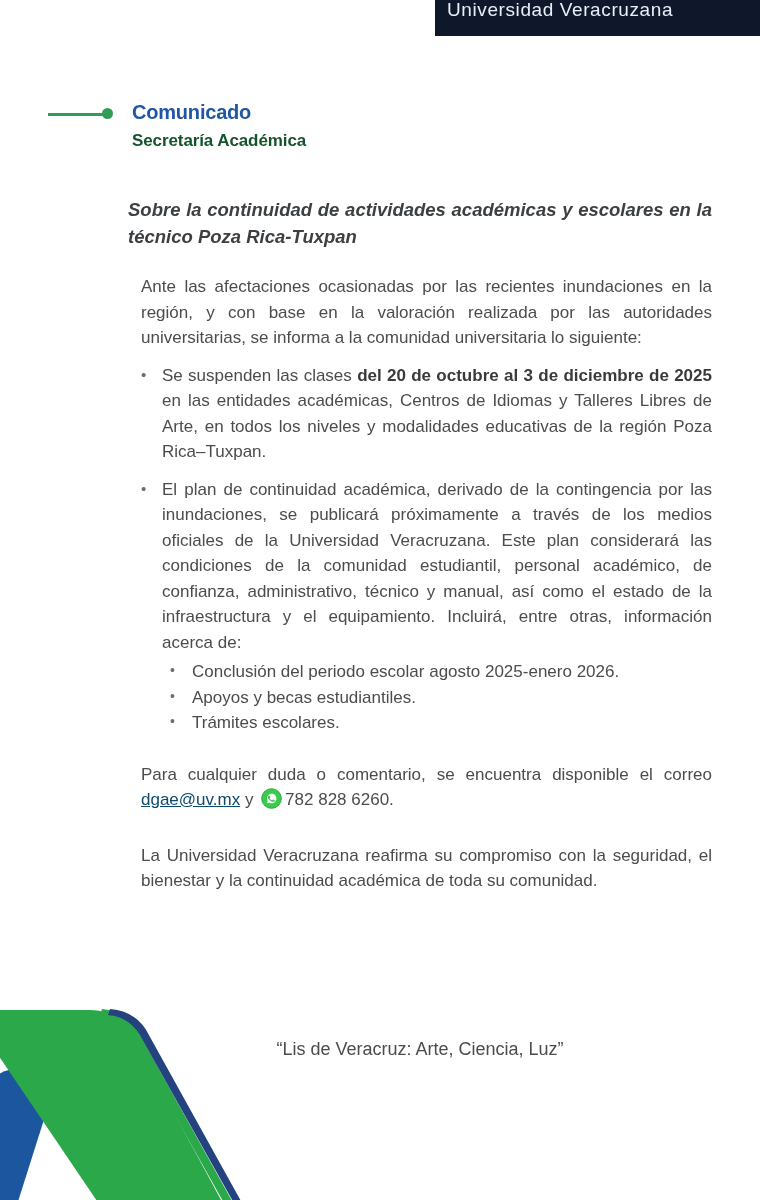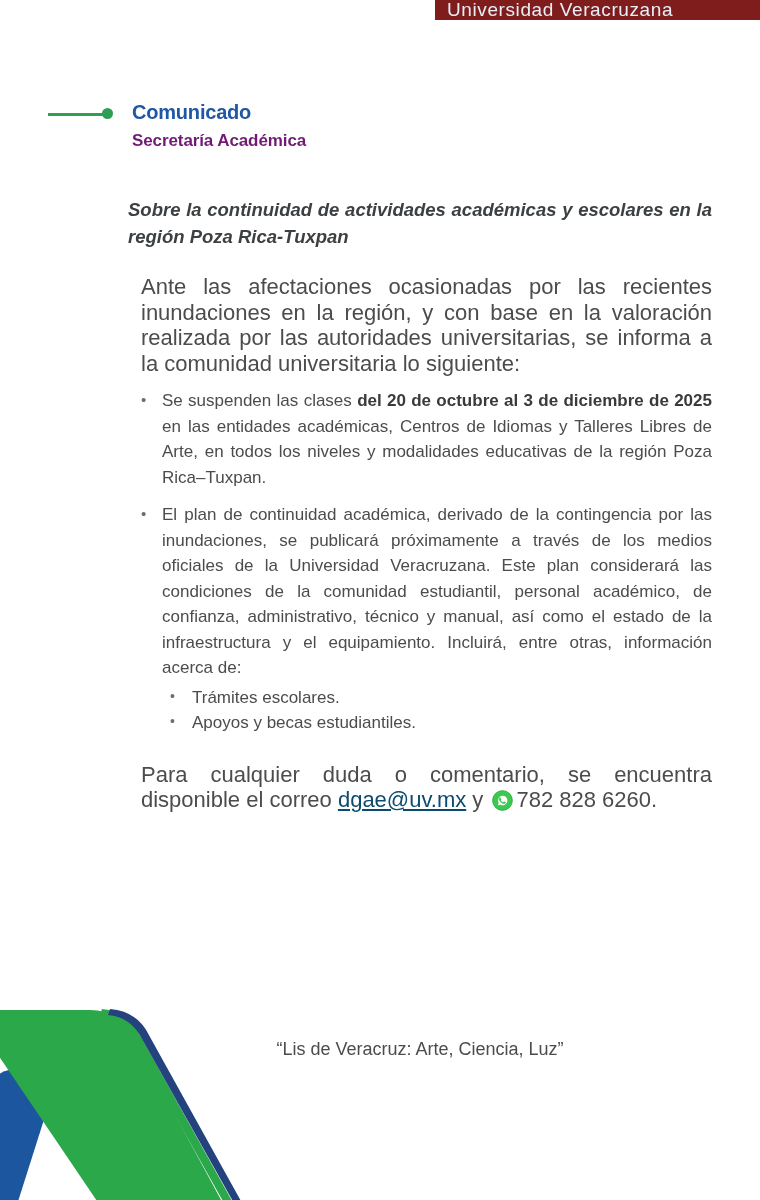--- a/index.html
+++ b/index.html
@@ -17,22 +17,22 @@
     color: #4a4a4a;
     -webkit-font-smoothing: antialiased;
   }
 
   
   .top-banner {
     position: absolute;
     top: 0;
     left: 435px;
     width: 325px;
-    height: 20px;
-    background: #7f1d1d;
+    height: 36px;
+    background: #0f172a;
     overflow: hidden;
   }
   .top-banner .banner-text {
     position: absolute;
     left: 12px;
     top: -1px;
     font-size: 19px;
     letter-spacing: .6px;
     color: #e8eff8;
     white-space: nowrap;
@@ -79,21 +79,21 @@
     color: #1f56a5;
     letter-spacing: -0.2px;
     line-height: 32px;
   }
   .title-sub {
     position: absolute;
     left: 84px;
     top: 34px;
     font-size: 17px;
     font-weight: bold;
-    color: #701a75;
+    color: #14532d;
     letter-spacing: -0.1px;
     line-height: 22px;
   }
 
   
   .content {
     position: absolute;
     left: 128px;
     top: 196px;
     width: 584px;
@@ -103,21 +103,21 @@
     font-weight: bold;
     font-style: italic;
     color: #3c4043;
     text-align: justify;
     text-align-last: left;
     line-height: 27px;
     margin: 0 0 24px 0;
   }
   p.para {
     margin: 0;
-    font-size: 22px;
+    font-size: 17px;
     line-height: 25.5px;
     text-align: justify;
     text-align-last: left;
     color: #4c4c4c;
     padding-left: 13px;
   }
   .bullets {
     list-style: none;
     margin: 0;
     padding: 0;
@@ -208,53 +208,55 @@
   <div class="accent-row">
     <div class="accent-line"></div>
     <div class="accent-dot"></div>
   </div>
   <div class="title-main">Comunicado</div>
   <div class="title-sub">Secretaría Académica</div>
 </div>
 
 <div class="content">
 
-  <div class="doc-subtitle">Sobre la continuidad de actividades académicas y escolares en la región Poza Rica-Tuxpan</div>
+  <div class="doc-subtitle">Sobre la continuidad de actividades académicas y escolares en la técnico Poza Rica-Tuxpan</div>
 
   <p class="para">Ante las afectaciones ocasionadas por las recientes inundaciones en la región, y con base en la valoración realizada por las autoridades universitarias, se informa a la comunidad universitaria lo siguiente:</p>
 
   <ul class="bullets">
     <li>
       <span>Se suspenden las clases </span><b>del 20 de octubre al 3 de diciembre de 2025</b><span> en las entidades académicas, Centros de Idiomas y Talleres Libres de Arte, en todos los niveles y modalidades educativas de la región Poza Rica–Tuxpan.</span>
     </li>
     <li>
       <span>El plan de continuidad académica, derivado de la  contingencia por las inundaciones, se publicará próximamente a través de los medios oficiales de la Universidad Veracruzana. Este plan considerará las condiciones de la comunidad estudiantil, personal académico, de confianza, administrativo, técnico y manual, así como el estado de la infraestructura y el equipamiento. Incluirá, entre otras, información acerca de:</span>
 
       <ul class="subbullets">
+        <li>Conclusión del periodo escolar agosto 2025-enero 2026.</li>
+        <li>Apoyos y becas estudiantiles.</li>
         <li>Trámites escolares.</li>
-        <li>Apoyos y becas estudiantiles.</li>
       </ul>
     </li>
   </ul>
 
   <div class="spacer-md"></div>
 
   <p class="para">
     <span>Para cualquier duda o comentario, se encuentra disponible el correo </span><a class="maillink" href="#">dgae@uv.mx</a><span> y </span><span class="wa-icon">
       <svg width="21" height="21" viewBox="0 0 32 32" aria-hidden="true">
         <circle cx="16" cy="16" r="15" fill="#3cc94f"></circle>
         <circle cx="16" cy="16" r="15" fill="none" stroke="#2aa93c" stroke-width="1.4"></circle>
         <path d="M9.2 23.2l1-3.5a7.2 7.2 0 1 1 2.7 2.6l-3.7.9z" fill="#ffffff"></path>
         <path d="M13.2 12.0c-.2-.5-.4-.5-.6-.5h-.5c-.2 0-.5.1-.7.35-.25.25-.9.85-.9 2.1s.92 2.45 1.05 2.62c.13.17 1.78 2.85 4.4 3.88 2.18.86 2.62.69 3.1.64.48-.04 1.54-.63 1.76-1.24.22-.6.22-1.13.15-1.24-.06-.1-.23-.17-.48-.3-.25-.12-1.54-.76-1.78-.85-.24-.09-.41-.13-.58.13-.17.25-.66.85-.81 1.02-.15.17-.3.2-.55.07-.25-.12-1.06-.39-2.02-1.25-.75-.66-1.25-1.48-1.4-1.73-.15-.25-.02-.39.11-.51.11-.11.25-.3.37-.44.12-.15.16-.25.25-.42.08-.17.04-.32-.02-.45-.06-.13-.55-1.35-.77-1.85z" fill="#3cc94f"></path>
       </svg>
     </span><span>782 828 6260.</span>
   </p>
 
   <div class="spacer-md"></div>
 
+  <p class="para">La Universidad Veracruzana reafirma su compromiso con la seguridad, el bienestar y la continuidad académica de toda su comunidad.</p>
 </div>
 
 <div class="footer-text">
   <div>“Lis de Veracruz:  Arte, Ciencia, Luz”</div>
 </div>
 
 <svg class="swoosh" viewBox="0 0 250 215" preserveAspectRatio="none">
 
   <path d="M-10 305 L-10 112 Q-10 84 18 84 L60 84 L-10 305 Z" fill="#1B569F"></path>
 

